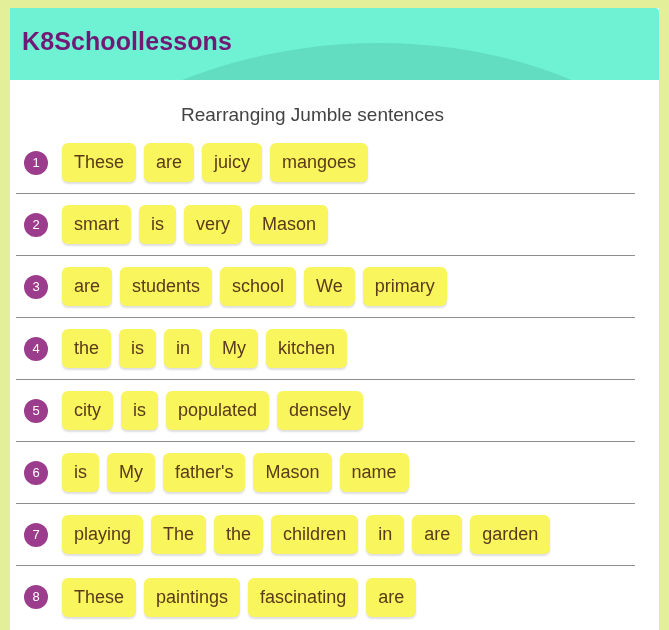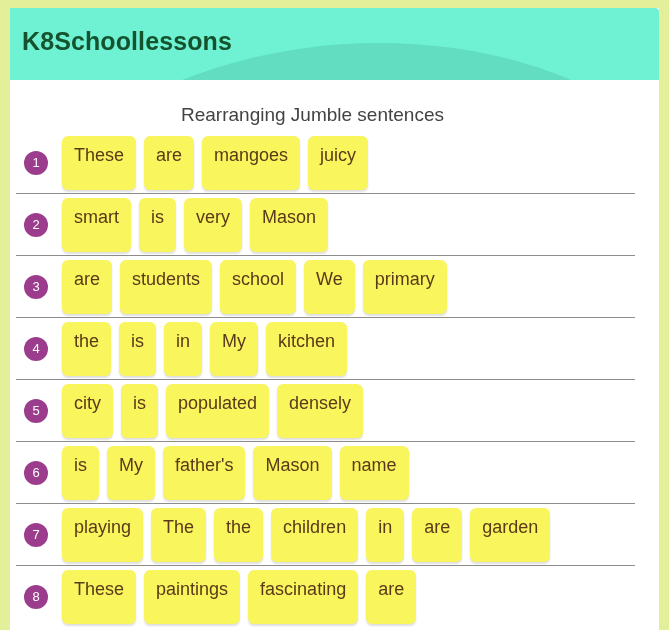--- a/index.html
+++ b/index.html
@@ -43,21 +43,21 @@
     background: #62ddc2;
     border-radius: 50% 50% 0 0 / 100% 100% 0 0;
     transform: rotate(-4deg);
   }
   .site-logo {
     position: absolute;
     left: 12px;
     top: 19px;
     font-size: 25px;
     font-weight: bold;
-    color: #14532d;
+    color: #701a75;
     letter-spacing: 0.1px;
     white-space: nowrap;
   }
 
   
   .content-area {
     position: relative;
     width: 649px;
     background: #ffffff;
   }
@@ -105,21 +105,21 @@
     text-align: center;
     font-weight: normal;
   }
 
   .word-tile {
     display: inline-block;
     background: #f9f55c;
     color: #5a3a1a;
     font-size: 18px;
     line-height: 1;
-    padding: 10px 12px 26px 12px;
+    padding: 10px 12px 11px 12px;
     border-radius: 6px;
     margin-right: 8px;
     white-space: nowrap;
     box-shadow: 0 2px 2px rgba(0, 0, 0, 0.13);
   }
 </style>
 </head>
 <body>
 
 <div class="page-frame">
@@ -130,22 +130,22 @@
   </div>
 
   <div class="content-area">
     <div class="worksheet-title">Rearranging Jumble sentences</div>
 
     <ol class="sentence-list" id="sentence-list">
         <li class="sentence-row">
           <span class="row-number">1</span>
           <span class="word-tile">These</span>
           <span class="word-tile">are</span>
+          <span class="word-tile">juicy</span>
           <span class="word-tile">mangoes</span>
-          <span class="word-tile">juicy</span>
         </li>
         <li class="sentence-row">
           <span class="row-number">2</span>
           <span class="word-tile">smart</span>
           <span class="word-tile">is</span>
           <span class="word-tile">very</span>
           <span class="word-tile">Mason</span>
         </li>
         <li class="sentence-row">
           <span class="row-number">3</span>

